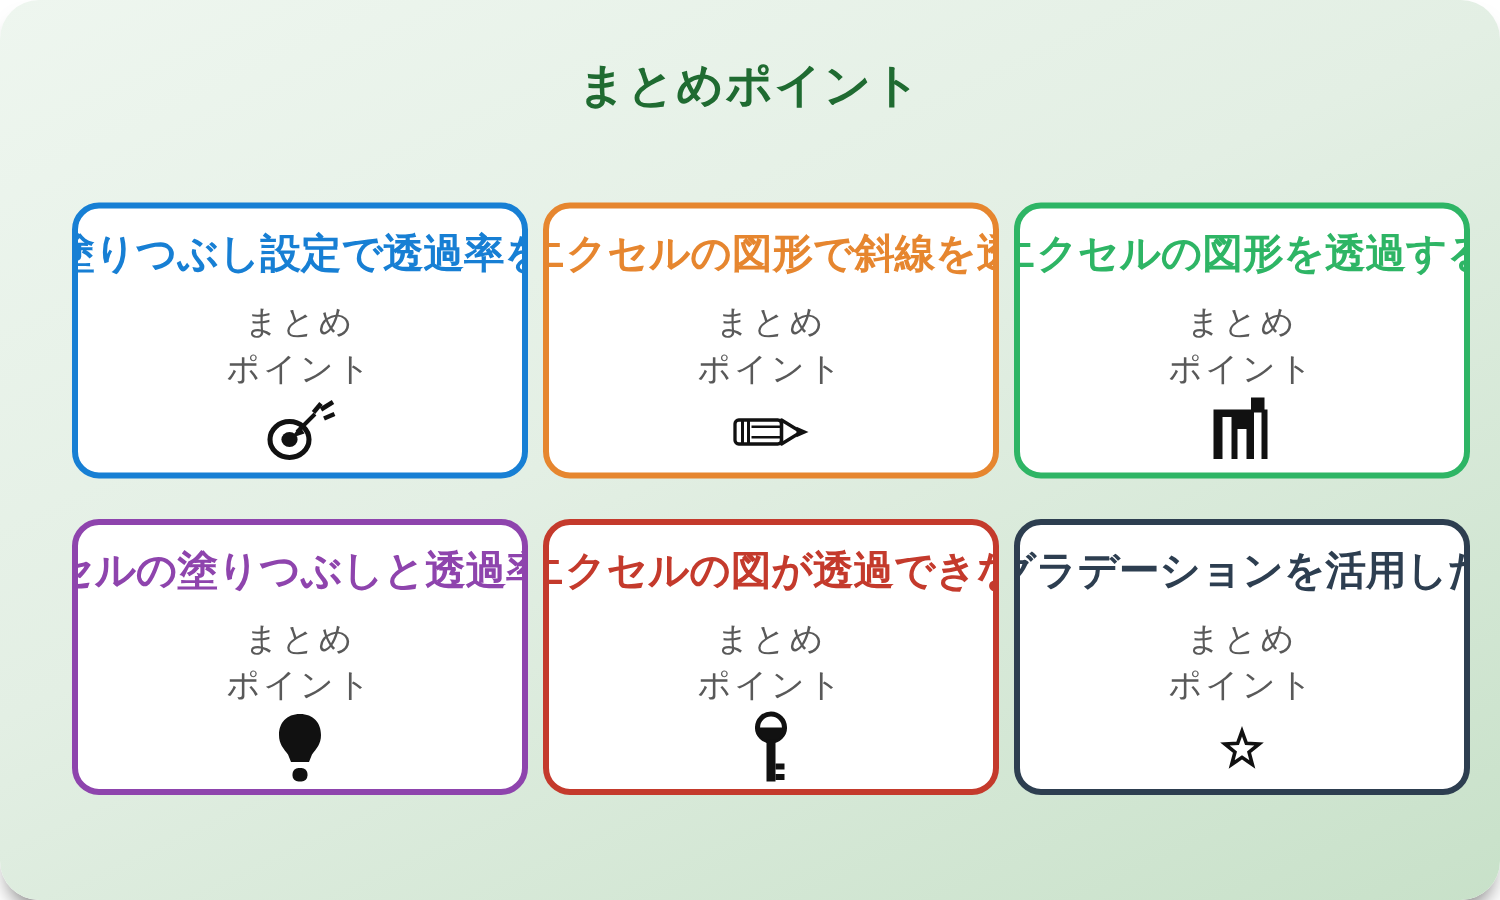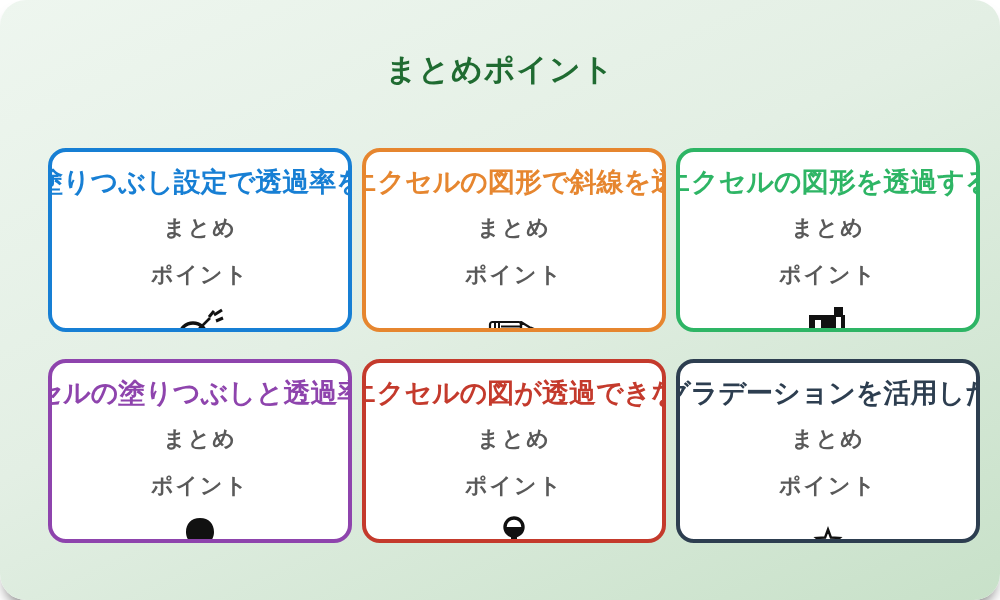--- a/index.html
+++ b/index.html
@@ -11,21 +11,21 @@
   .board{
     position:relative;
     width:1000px;height:600px;
     box-sizing:border-box;
     border-radius:26px;
     background:linear-gradient(155deg,#eef6ef 0%,#e3efe4 45%,#c8e1c9 100%);
     box-shadow:0 10px 14px -6px rgba(0,0,0,.55);
     overflow:hidden;
   }
   .page-title{
-    margin:17px;
+    margin:4px;
     padding-top:32px;
     text-align:center;
     font-size:31px;
     font-weight:bold;
     letter-spacing:1px;
     color:#1f6b31;
   }
   .cards{
     display:grid;
     grid-template-columns:304px 304px 304px;
@@ -49,26 +49,25 @@
     display:flex;
     justify-content:center;
     align-items:center;
     white-space:nowrap;
     overflow:hidden;
     font-size:27px;
     font-weight:bold;
     color:var(--accent,#333);
   }
   .card-line{
-    margin:16px;
+    margin:0;
     font-size:22px;
     line-height:31px;
     color:#595959;
     letter-spacing:2px;
-    font-weight:bold;
   }
   .card-line.first{margin-top:11px;}
   .card-icon{
     margin-top:3px;
     height:48px;
     display:flex;
     justify-content:center;
     align-items:center;
   }
   .card-icon svg{display:block;}

